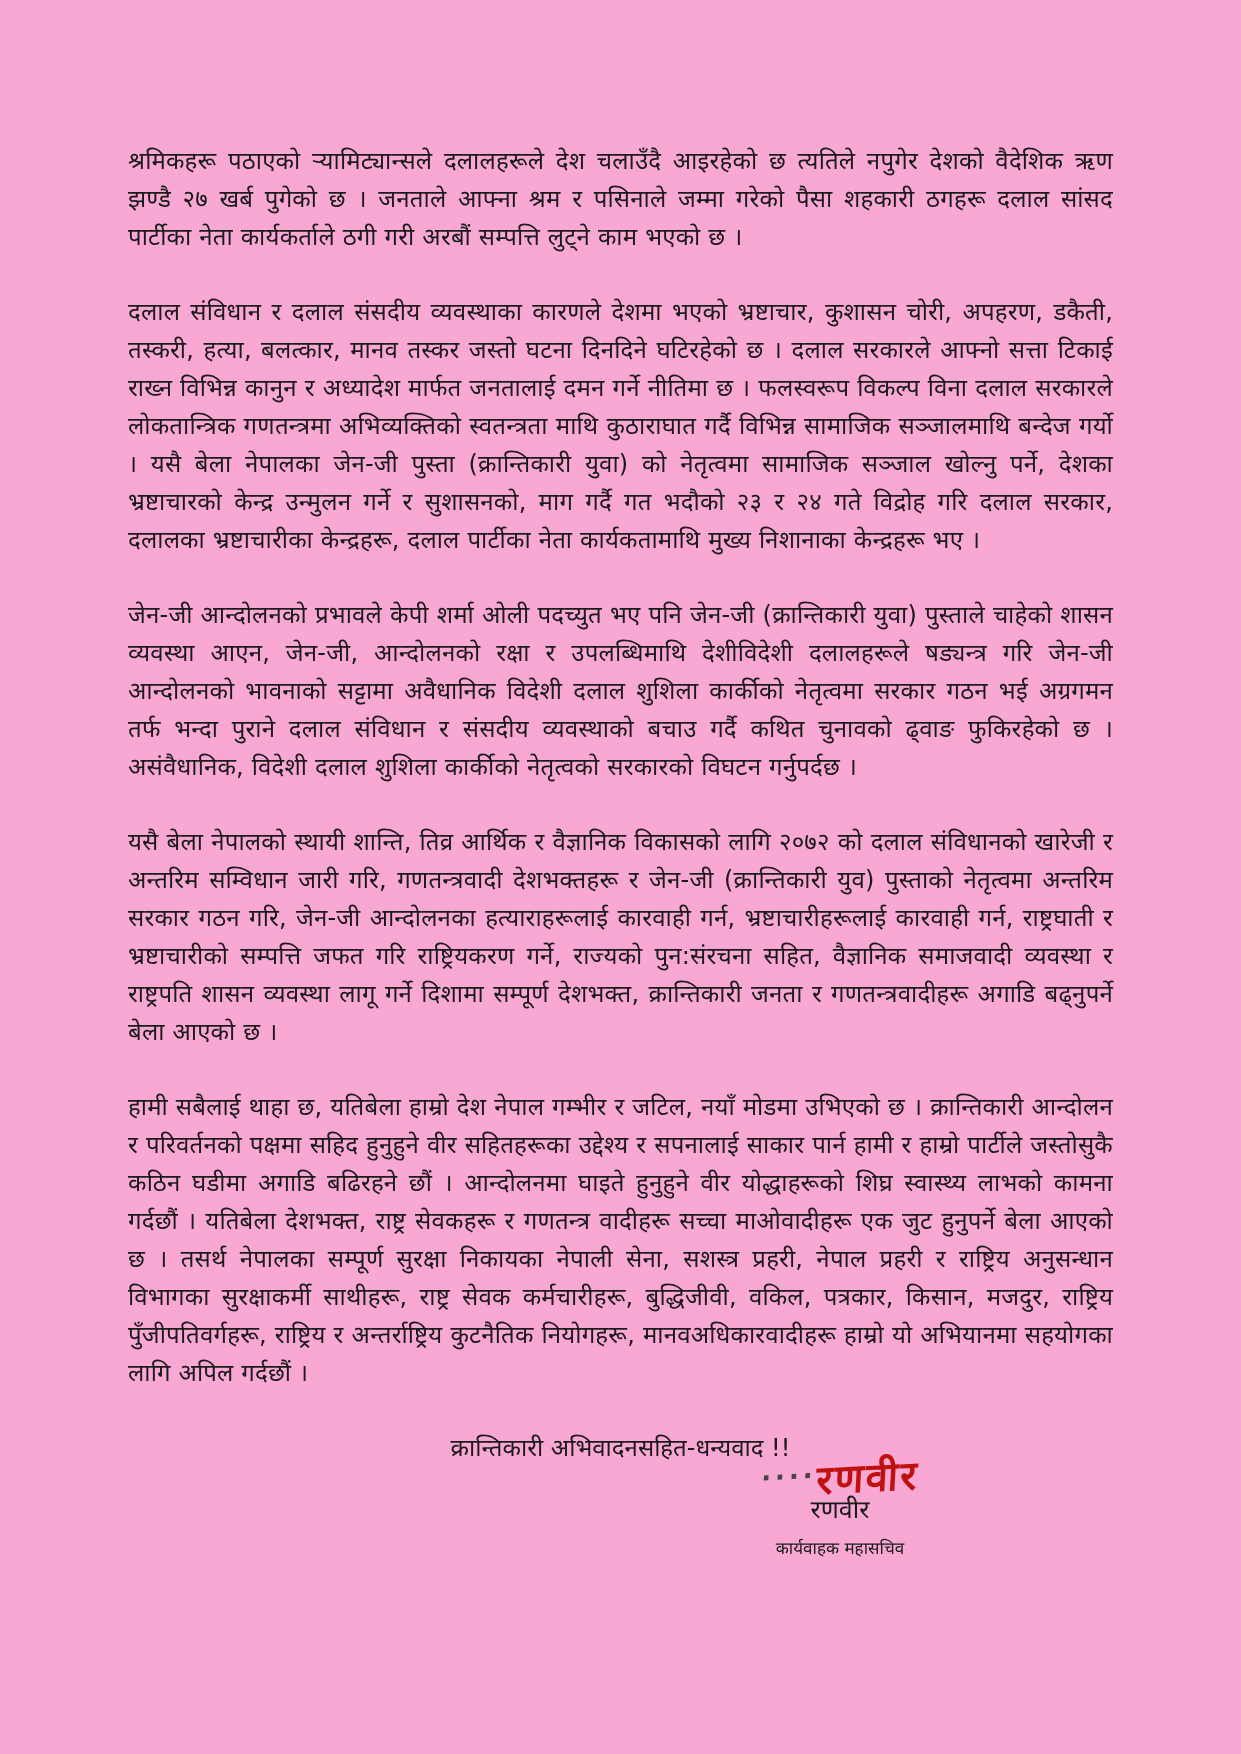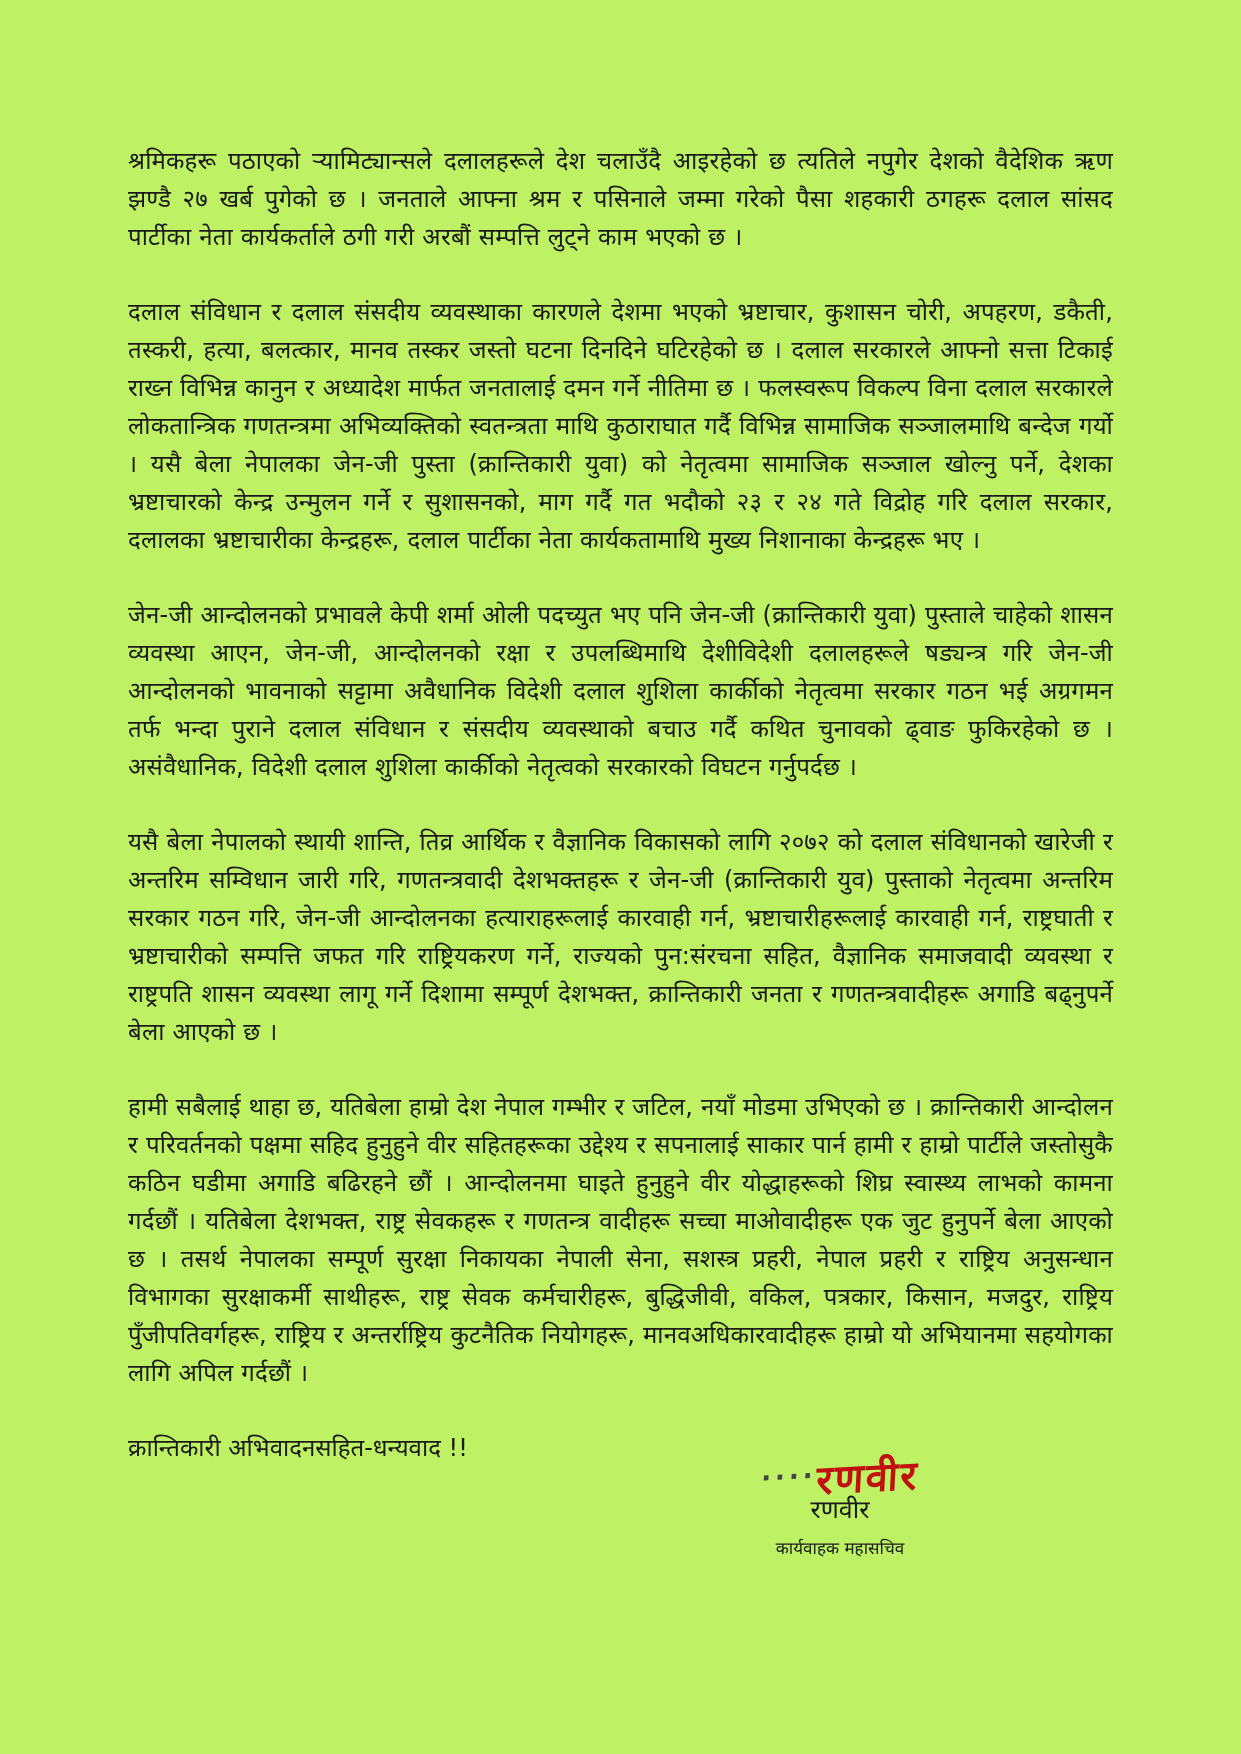--- a/index.html
+++ b/index.html
@@ -5,38 +5,39 @@
   html, body {
     margin: 0;
     padding: 0;
     background: #e8e8e8;
   }
   .page {
     position: relative;
     width: 1241px;
     height: 1754px;
     margin: 0 auto;
-    background: #bef264;
+    background: #f9a8d4;
     box-sizing: border-box;
     padding: 142px 128px 0 128px;
     font-family: "DejaVu Sans", "DejaVu Serif", sans-serif;
     color: #1a1a1a;
     overflow: hidden;
   }
   .body-text p {
     margin: 0 0 37px 0;
     font-size: 24px;
     line-height: 38px;
     text-align: justify;
     letter-spacing: 0.2px;
   }
   .closing-line {
     margin: 12px 0 0 0;
     font-size: 24px;
     line-height: 38px;
+    text-align: center;
   }
   .signature-block {
     position: absolute;
     left: 660px;
     top: 1452px;
     width: 360px;
     text-align: center;
   }
   .signature-script {
     display: inline-block;

